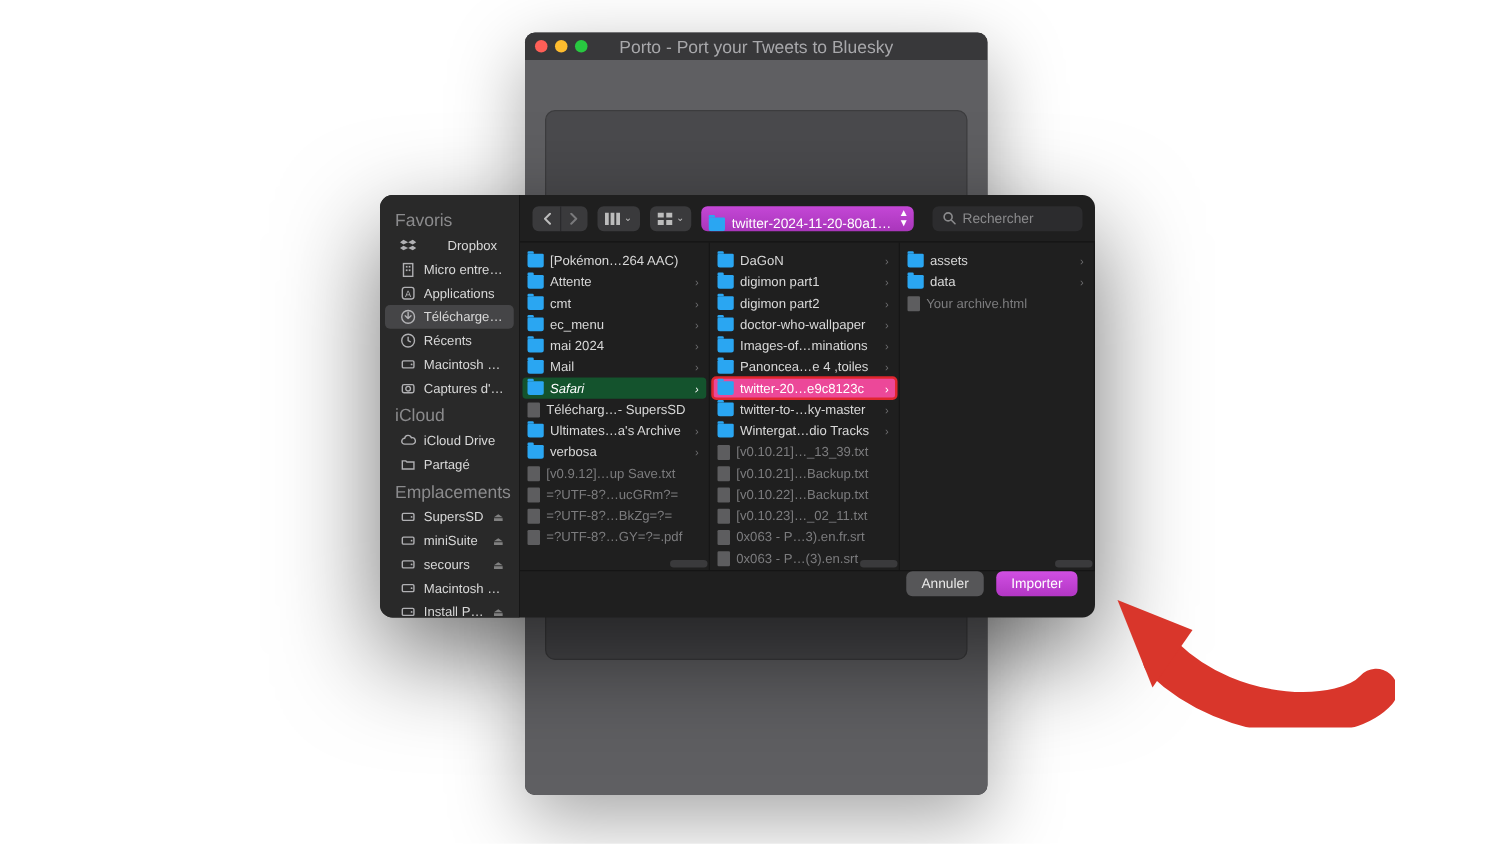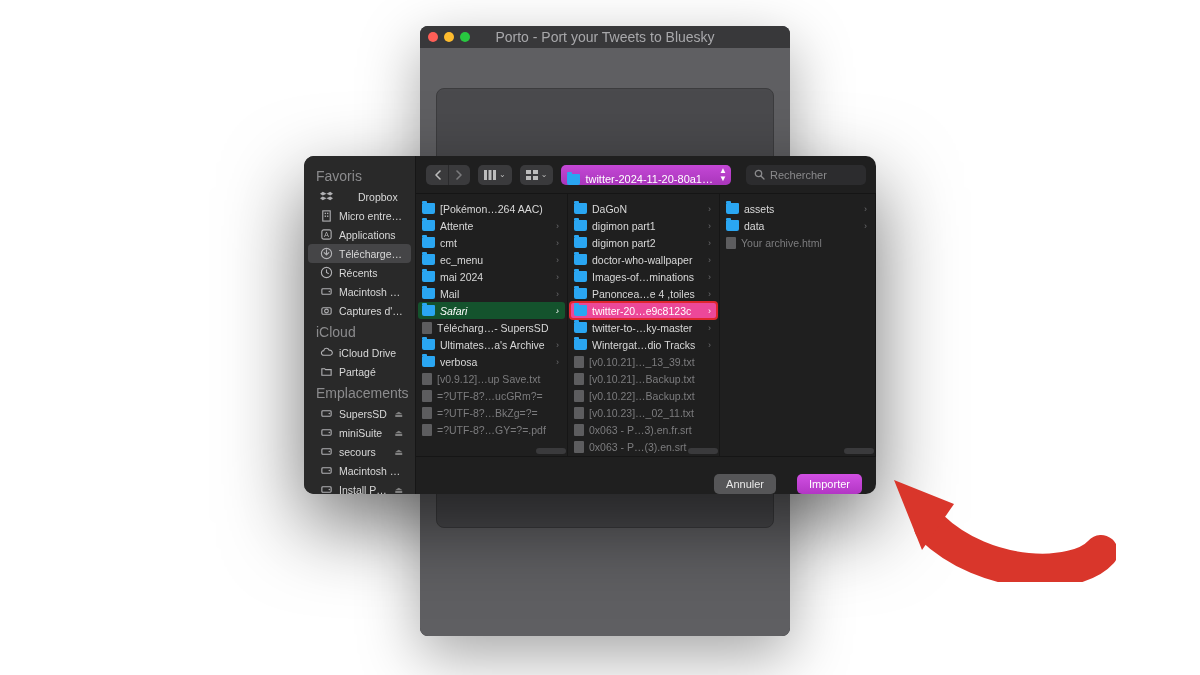--- a/index.html
+++ b/index.html
@@ -214,22 +214,22 @@
   .col-scroll {
     position: absolute; right: 1px; bottom: 2px;
     width: 30px; height: 6px;
     background: #3a3a3c;
     border-radius: 3px;
   }
 
   .fd-footer {
     height: 38px;
     border-top: 1px solid #151515;
-    display: flex; align-items: flex-end; justify-content: flex-end;
-    gap: 21px;
+    display: flex; align-items: flex-start; justify-content: flex-end;
+    gap: 10px;
     padding: 0 14px;
   }
   .footer-btn {
     height: 20px;
     padding: 0 12px;
     border-radius: 5px;
     font-size: 11px;
     display: flex; align-items: center;
     cursor: default;
   }

